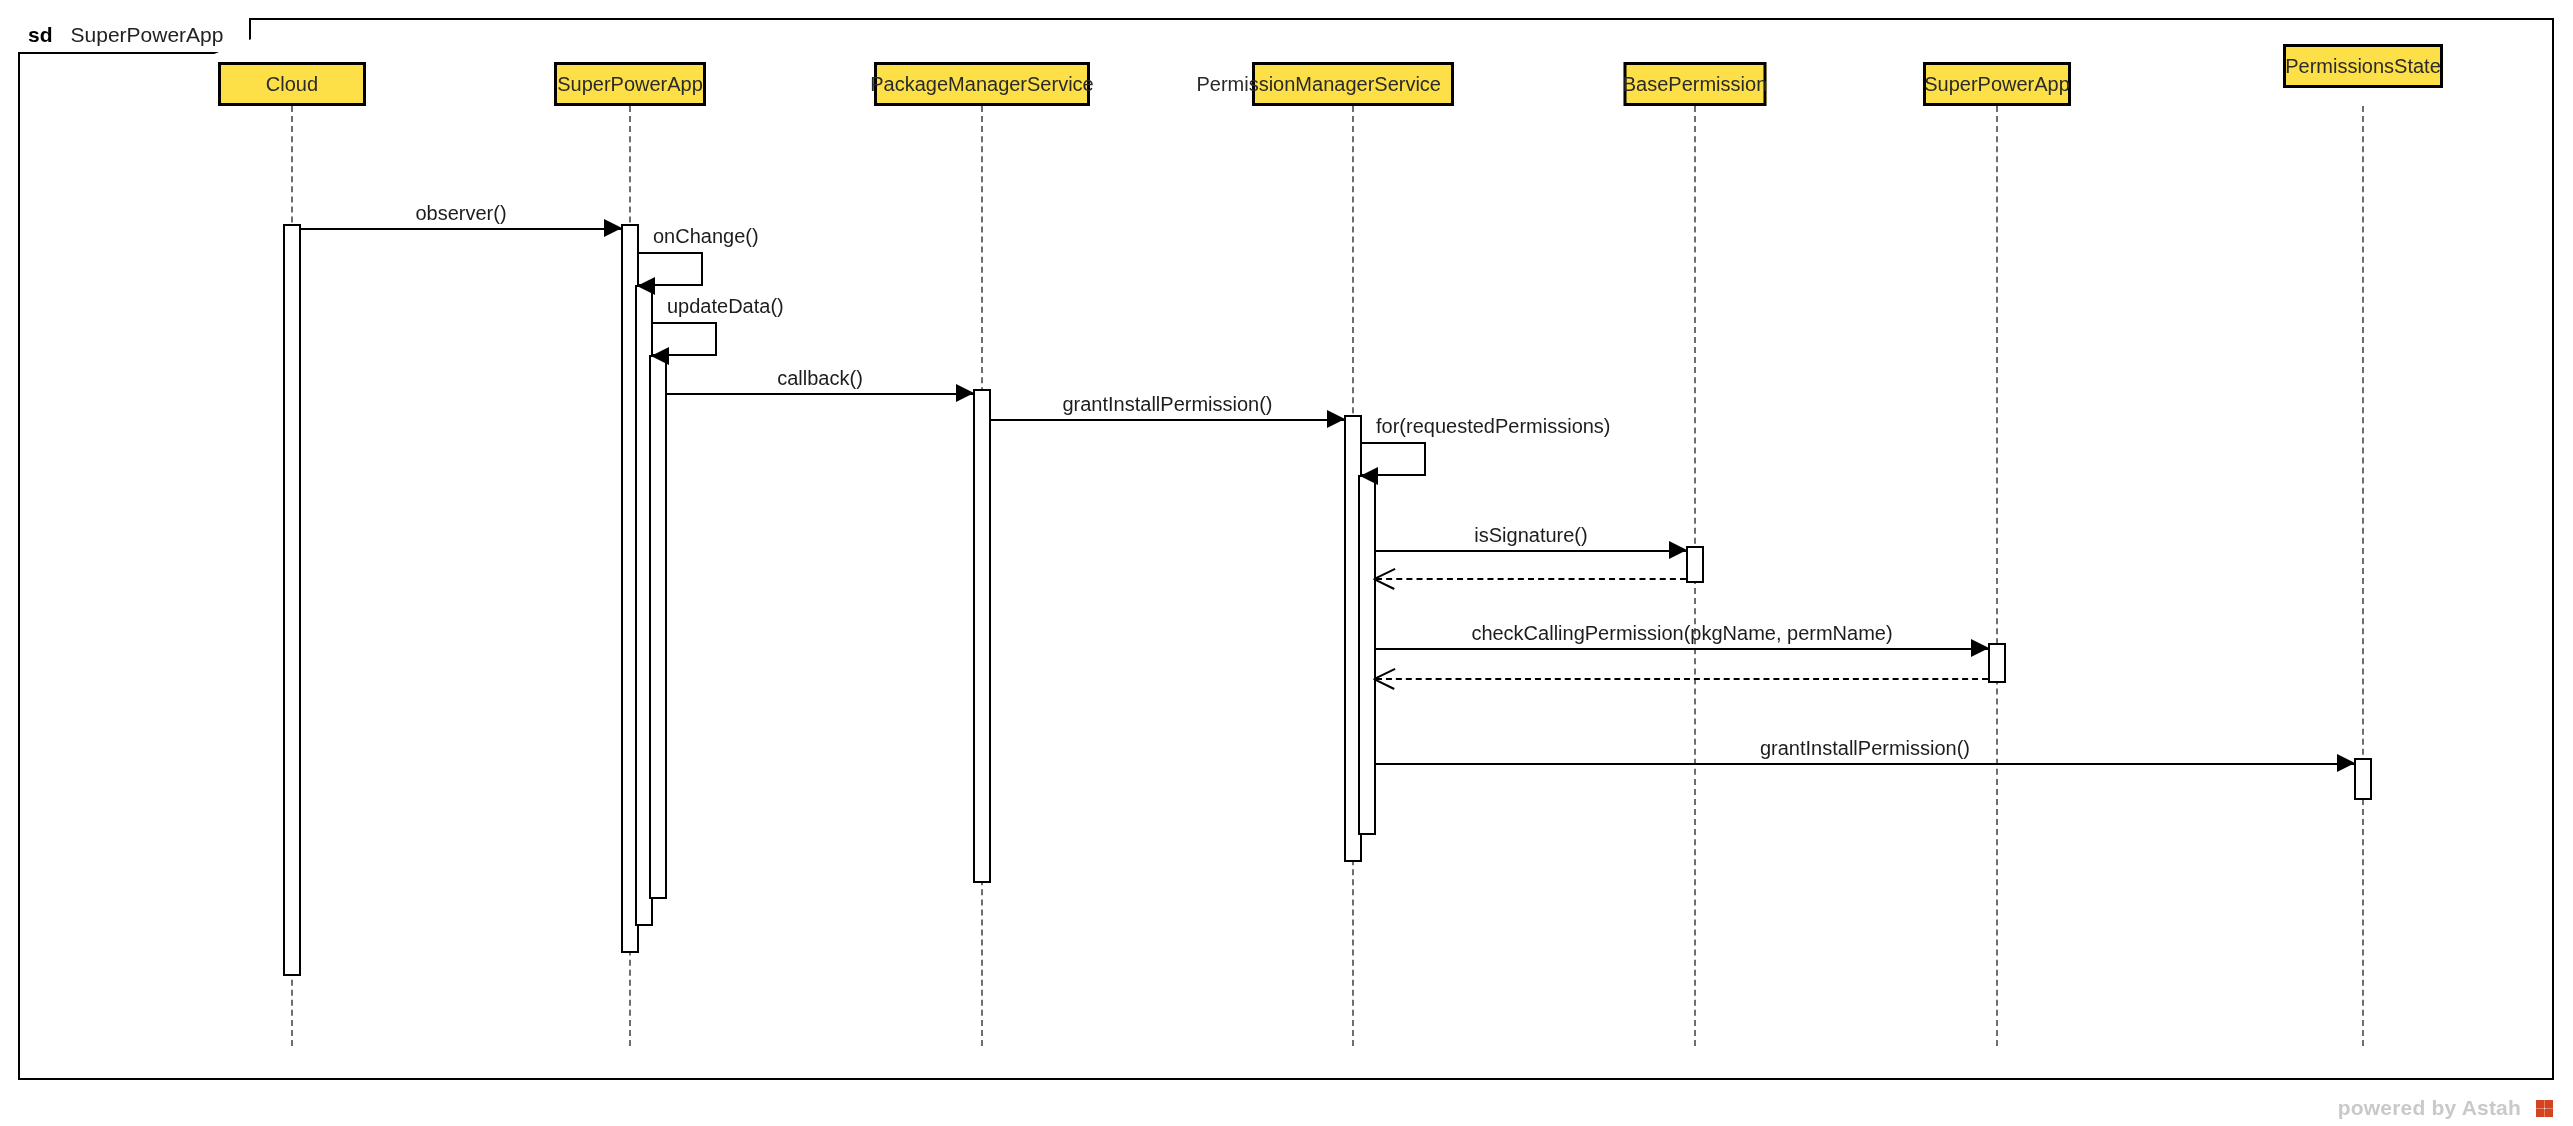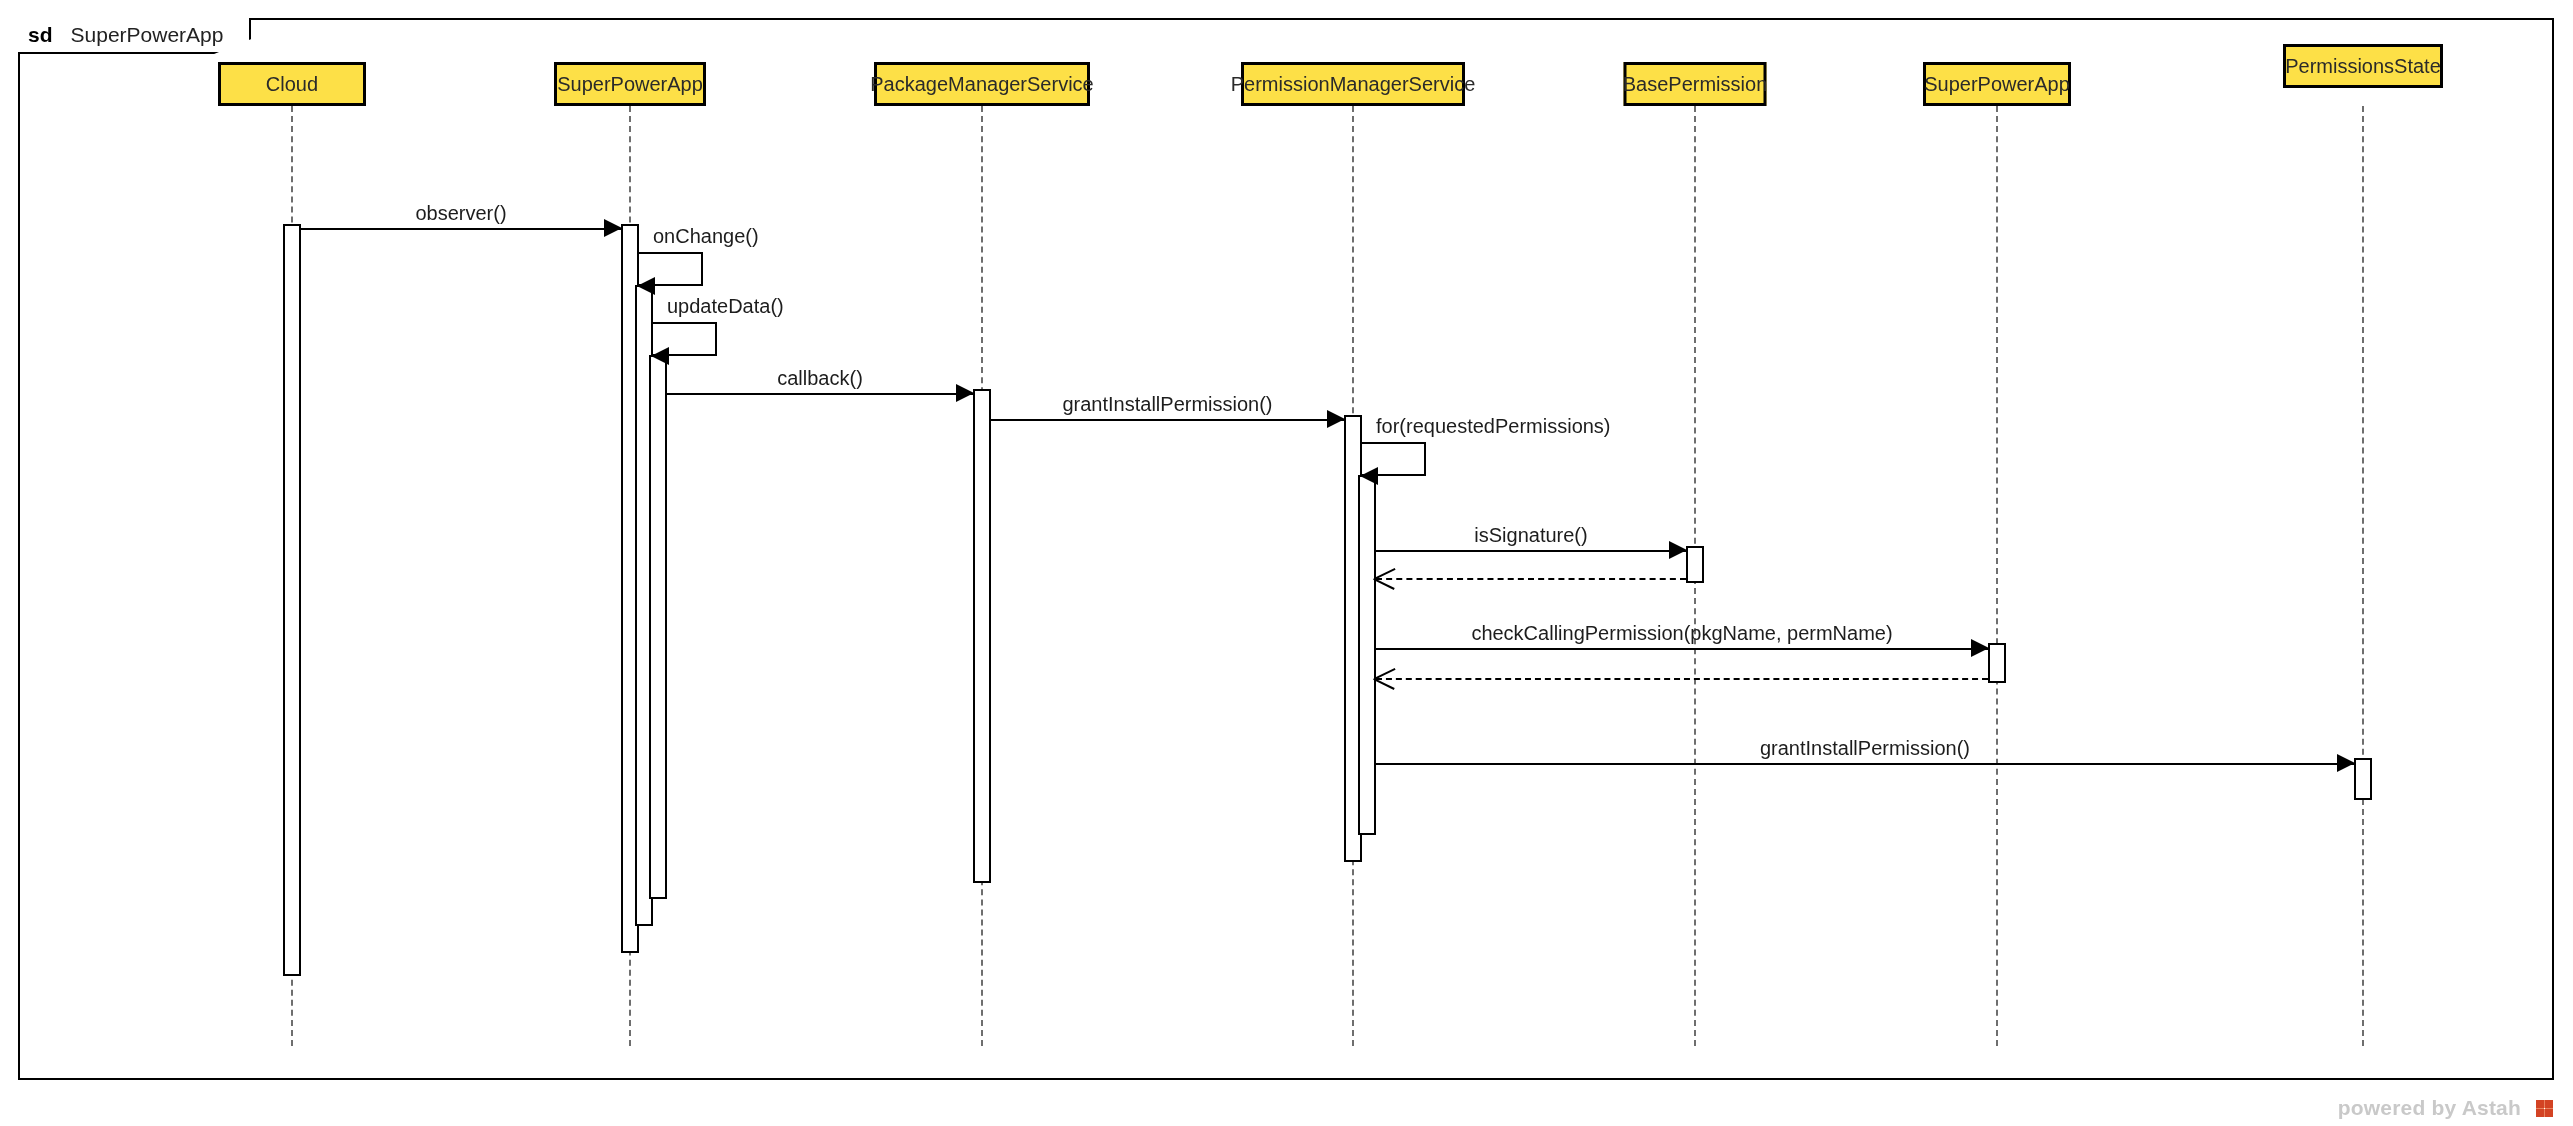--- a/index.html
+++ b/index.html
@@ -167,21 +167,21 @@
       </div>
       <div class="ll-stem" style="left: 292px; top: 106px; height: 940px;"></div>
       <div class="ll-head" style="left: 630px; top: 62px; width: 152px;">
         <span>SuperPowerApp</span>
       </div>
       <div class="ll-stem" style="left: 630px; top: 106px; height: 940px;"></div>
       <div class="ll-head" style="left: 982px; top: 62px; width: 216px;">
         <span>PackageManagerService</span>
       </div>
       <div class="ll-stem" style="left: 982px; top: 106px; height: 940px;"></div>
-      <div class="ll-head" style="left: 1353px; top: 62px; width: 224px;">
+      <div class="ll-head" style="left: 1353px; top: 62px; width: 202px; justify-content: flex-end;">
         <span>PermissionManagerService</span>
       </div>
       <div class="ll-stem" style="left: 1353px; top: 106px; height: 940px;"></div>
       <div class="ll-head" style="left: 1695px; top: 62px; width: 143px;">
         <span>BasePermission</span>
       </div>
       <div class="ll-stem" style="left: 1695px; top: 106px; height: 940px;"></div>
       <div class="ll-head" style="left: 1997px; top: 62px; width: 148px;">
         <span>SuperPowerApp</span>
       </div>

